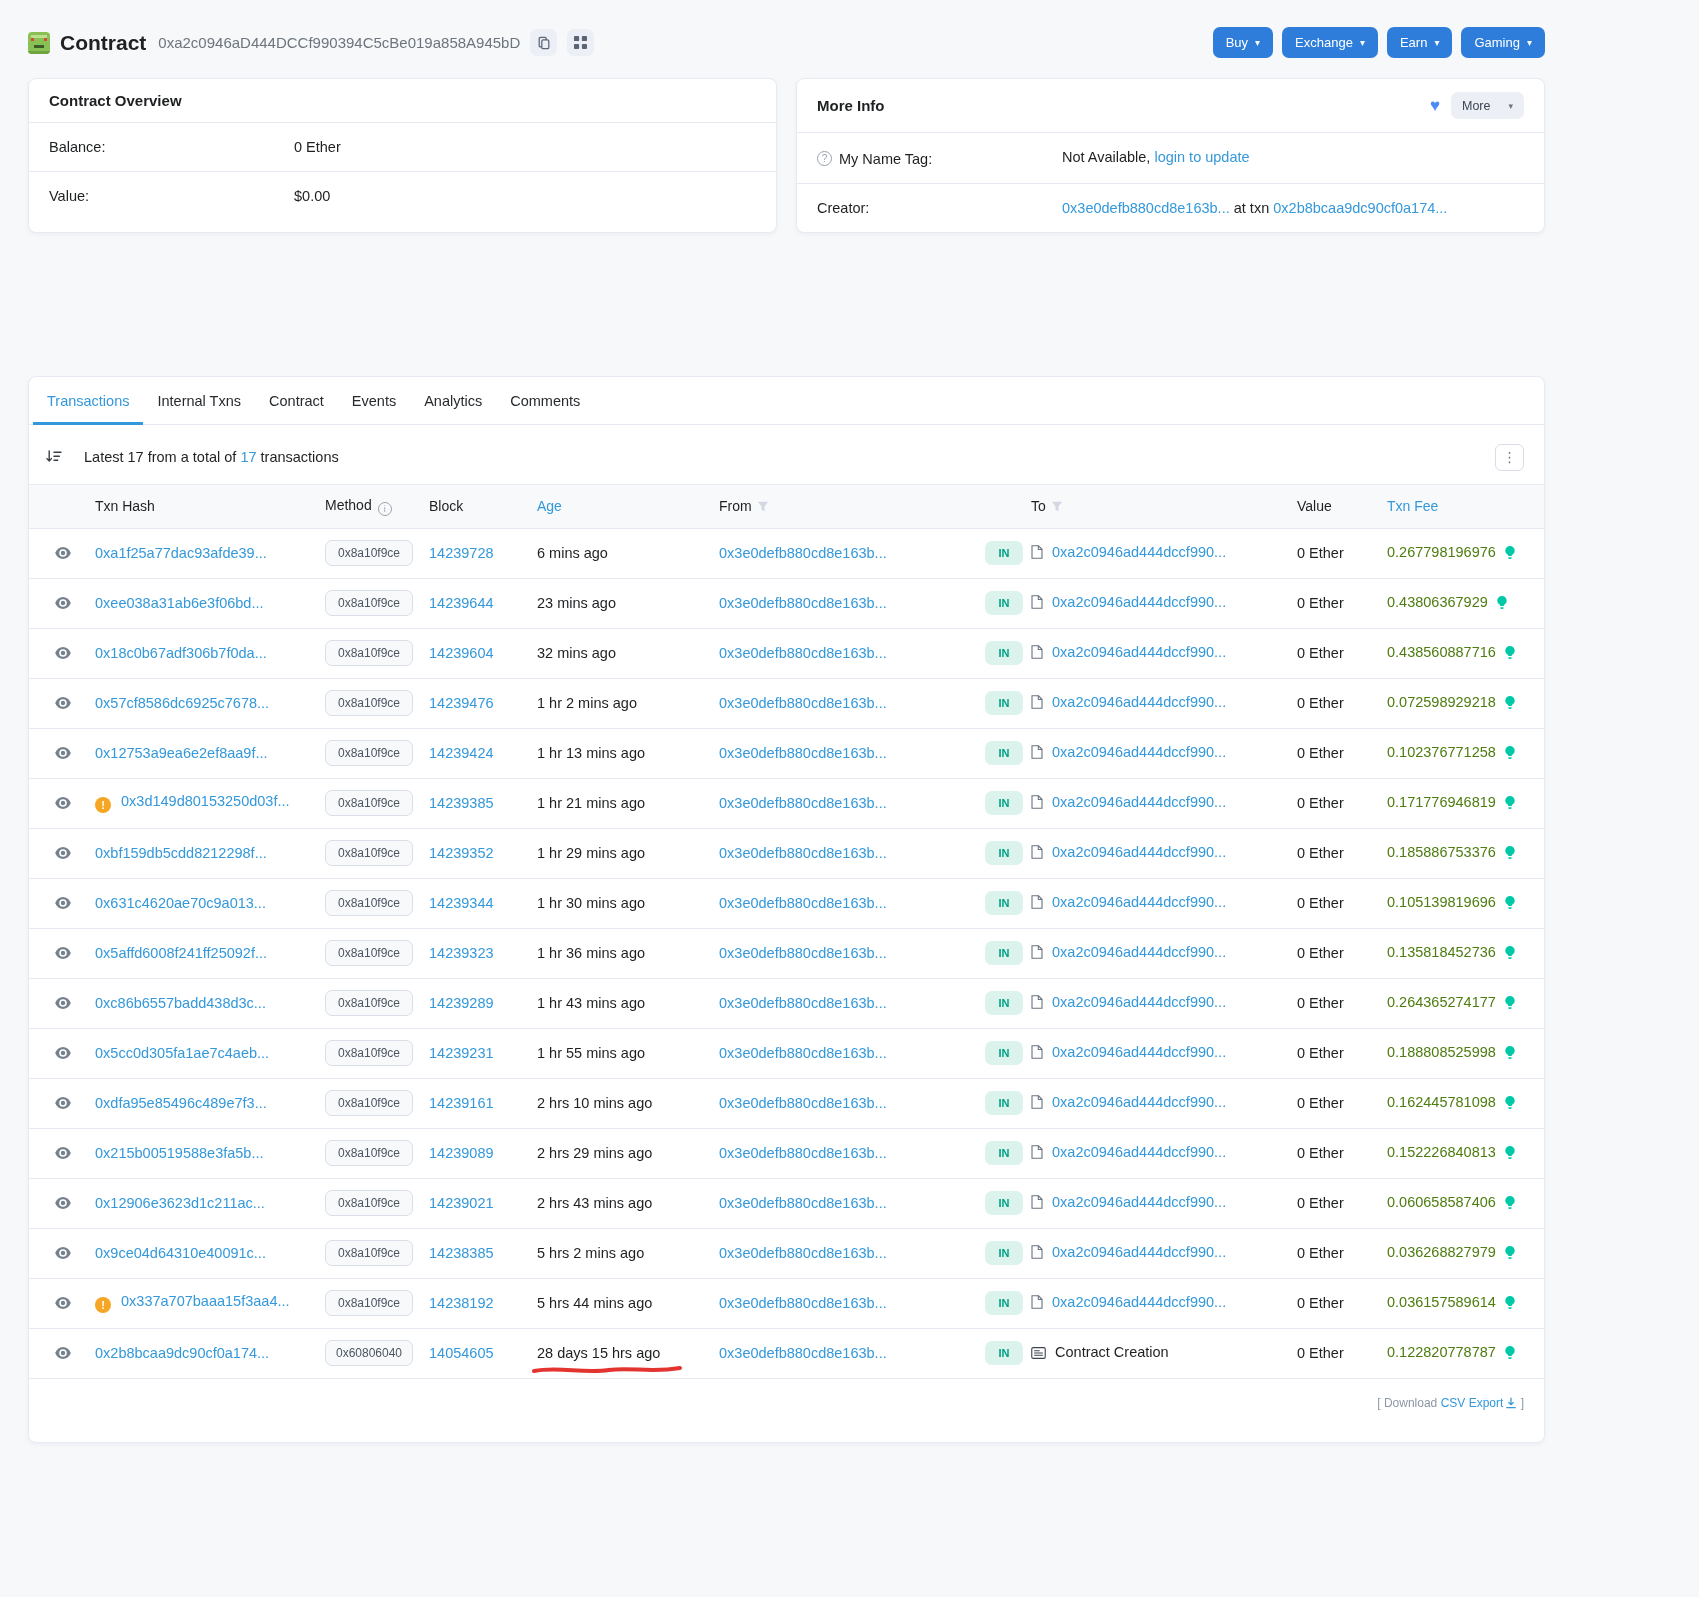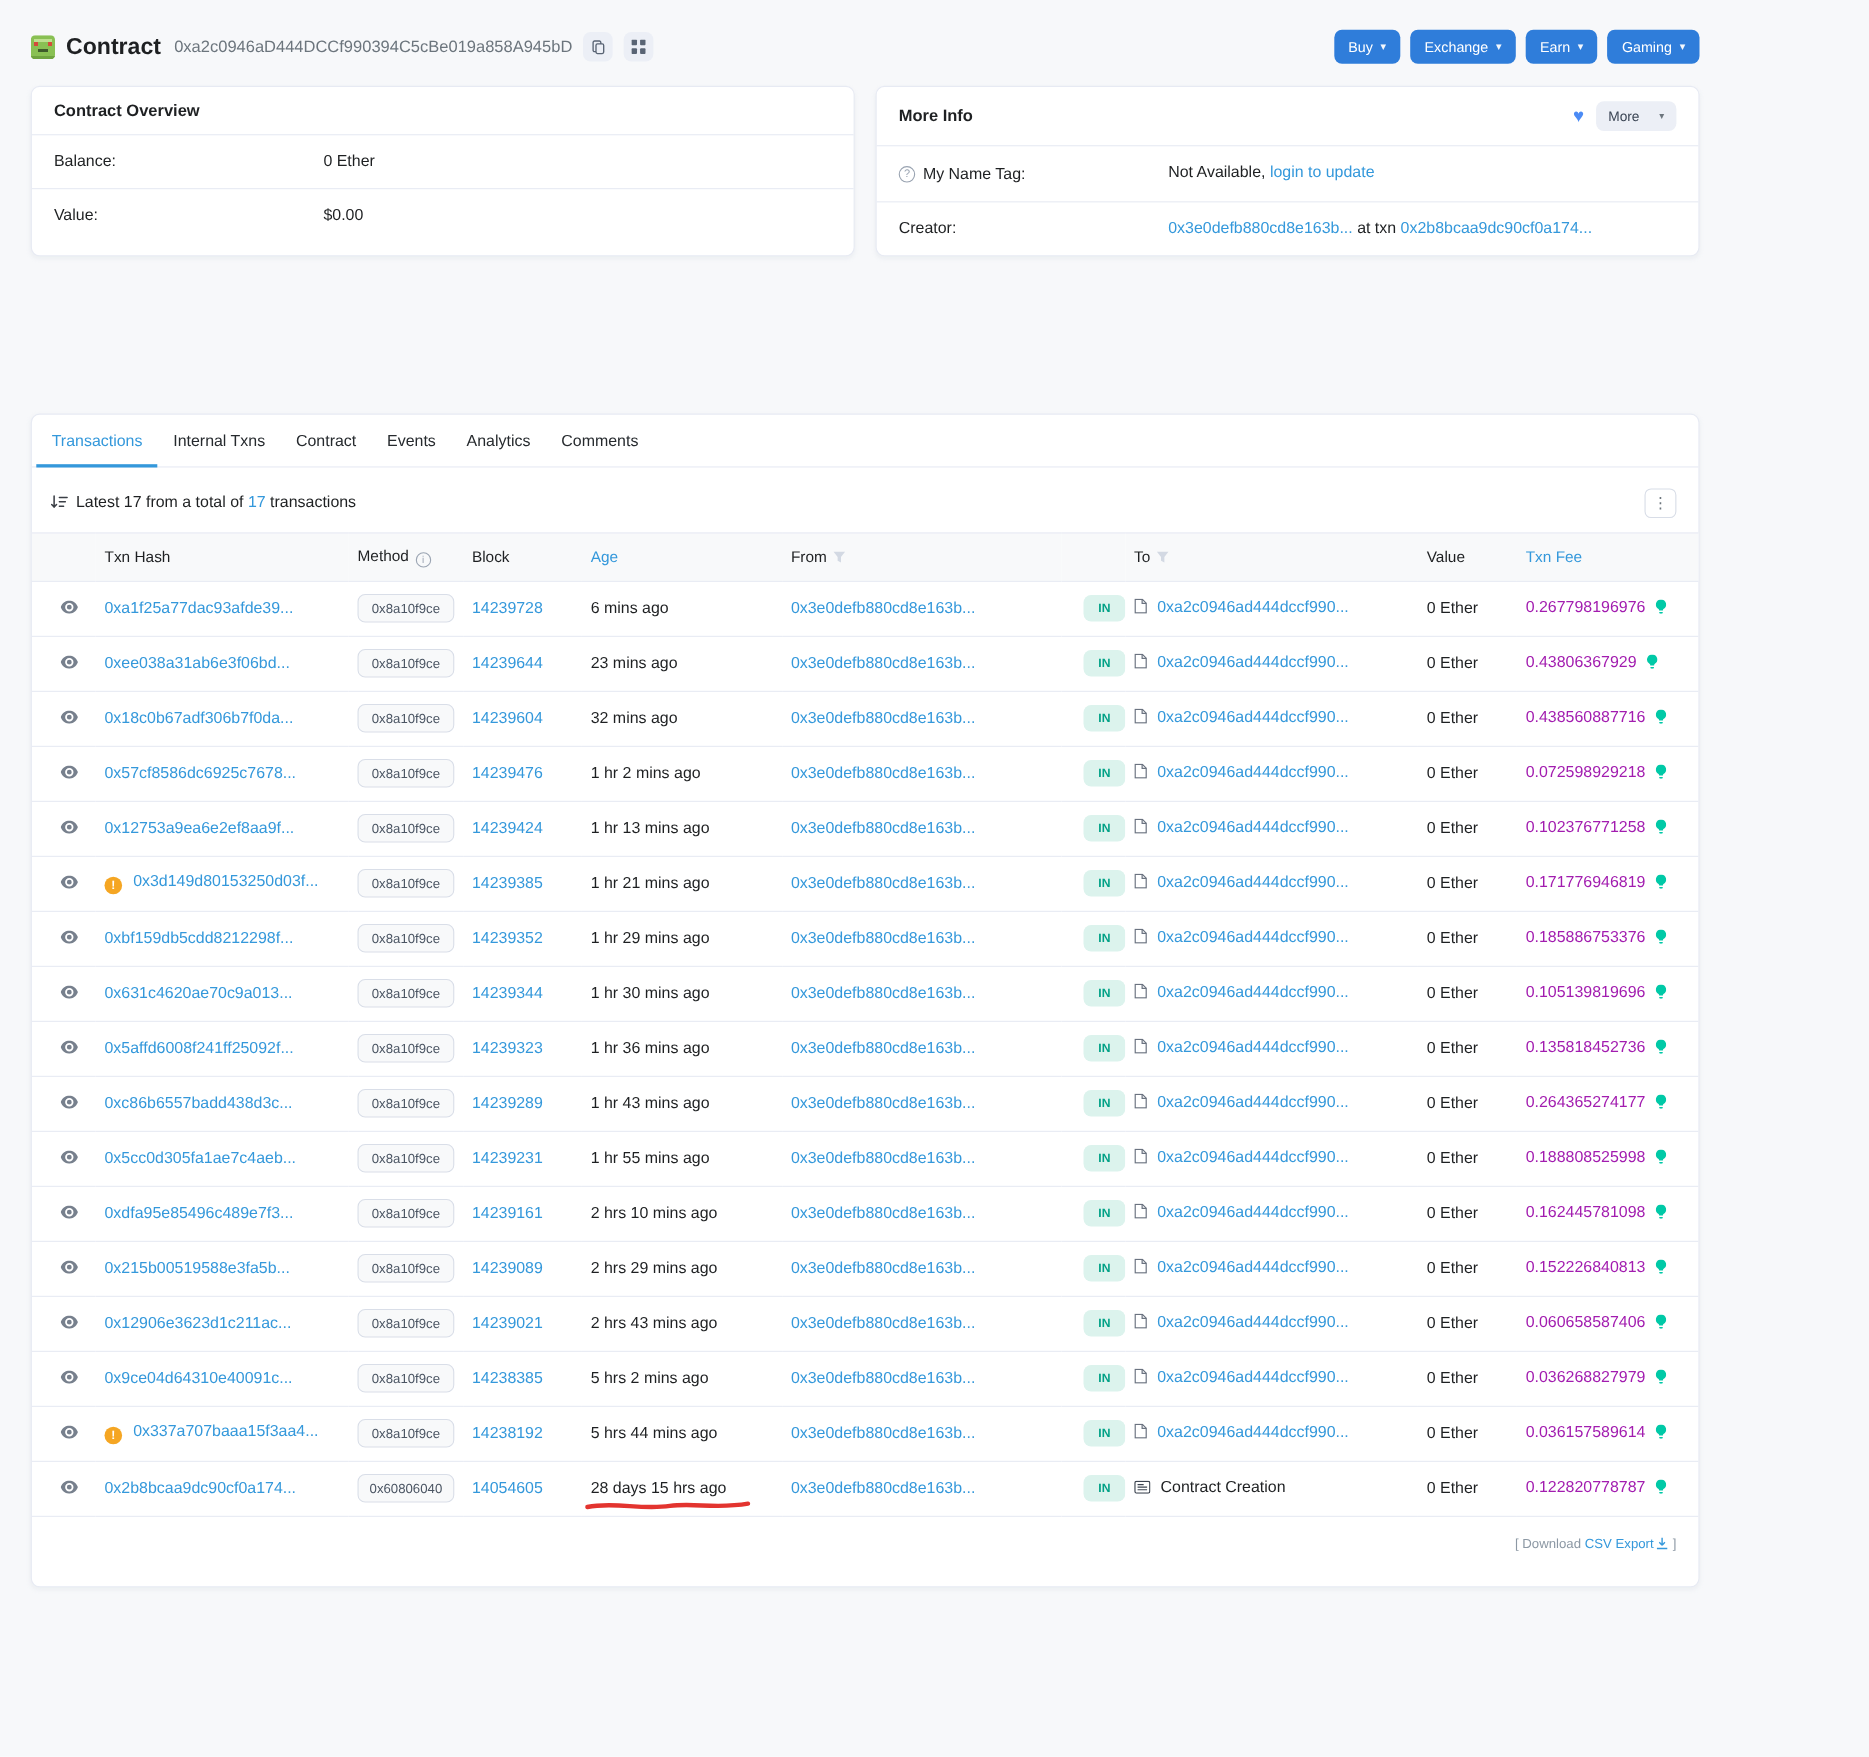--- a/index.html
+++ b/index.html
@@ -42,42 +42,42 @@
   .help-icon { width: 15px; height: 15px; border: 1px solid #98a2b0; color: #98a2b0; border-radius: 50%; font-size: 10px; display: inline-flex; align-items: center; justify-content: center; flex: none; }
   .link { color: #3498db; text-decoration: none; cursor: pointer; }
 
   
   .main-card { margin-top: 143px; margin-bottom: 40px; background: #fff; border: 1px solid #e7eaf3; border-radius: 8px; box-shadow: 0 2px 4px rgba(189,197,209,.18); }
   .tabbar { display: flex; padding: 0 4px; border-bottom: 1px solid #e7eaf3; }
   .tab { padding: 16px 14px 13px; font-size: 14.5px; font-weight: 500; color: #262a2e; cursor: pointer; border-bottom: 3px solid transparent; margin-bottom: -1px; }
   .tab:first-child { color: #3498db; border-bottom-color: #3498db; }
 
   .summary-row { display: flex; align-items: center; justify-content: space-between; padding: 19px 20px 13px 17px; font-size: 14.5px; }
-  .summary-left { display: flex; align-items: center; gap: 7px; }
+  .summary-left { display: flex; align-items: center; gap: 22px; }
   .blue-text { color: #3498db; }
   .kebab-btn { width: 29px; height: 27px; background: #fff; border: 1px solid #d8dde7; border-radius: 6px; color: #6c757d; font-size: 14px; cursor: pointer; line-height: 1; padding: 0; }
 
   
   table.tx { width: 100%; border-collapse: collapse; table-layout: fixed; }
   .tx th { background: #f8f9fa; border-top: 1px solid #e7eaf3; border-bottom: 1px solid #e7eaf3; text-align: left; font-size: 14px; font-weight: 500; color: #1e2022; padding: 12px 8px; white-space: nowrap; }
   .tx th.blue { color: #3498db; cursor: pointer; }
   .tx th:first-child, .tx td:first-child { padding-left: 24px; }
   .tx td { border-bottom: 1px solid #e7eaf3; padding: 0 8px; height: 50px; font-size: 14.5px; white-space: nowrap; overflow: hidden; vertical-align: middle; }
   .th-icon { margin-left: 5px; vertical-align: -1px; display: inline-block; }
   .info-icon { width: 14px; height: 14px; border: 1px solid #9aa4b2; color: #9aa4b2; border-radius: 50%; font-size: 9px; display: inline-flex; align-items: center; justify-content: center; margin-left: 6px; vertical-align: -2px; }
 
   .eye-btn { background: none; border: none; padding: 2px; cursor: pointer; display: inline-flex; }
   .warn-icon { display: inline-flex; width: 16px; height: 16px; border-radius: 50%; background: #f5a623; color: #fff; font-size: 11px; font-weight: 700; align-items: center; justify-content: center; margin-right: 6px; vertical-align: -3px; }
   .method-badge { display: inline-block; min-width: 88px; text-align: center; background: #f8f9fa; border: 1px solid #d9dee8; border-radius: 7px; font-size: 12px; color: #4b5563; padding: 5px 6px; }
   .in-badge { display: inline-block; width: 38px; text-align: center; background: #dcf3ed; color: #00a186; border-radius: 7px; font-size: 11px; font-weight: 700; padding: 6px 0; margin-left: 12px; }
   .doc-icon, .creation-icon { margin-right: 5px; vertical-align: -2px; display: inline-block; }
   .to-plain { color: #1e2022; }
   .td-age { position: relative; }
   .red-underline { position: absolute; left: 2px; top: 34px; pointer-events: none; }
-  .td-fee { font-size: 11.5px; color: #a21caf; }
+  .td-fee { font-size: 11.5px; color: #4d7c0f; }
   .bulb-icon { margin-left: 5px; vertical-align: -2px; display: inline-block; }
 
   .csv-row { text-align: right; padding: 17px 20px 30px; font-size: 12px; color: #8c98a4; }
   .csv-row .dl-icon { vertical-align: -2px; margin-left: 2px; }
 </style>
 </head>
 <body>
 
 <div class="page">
 

